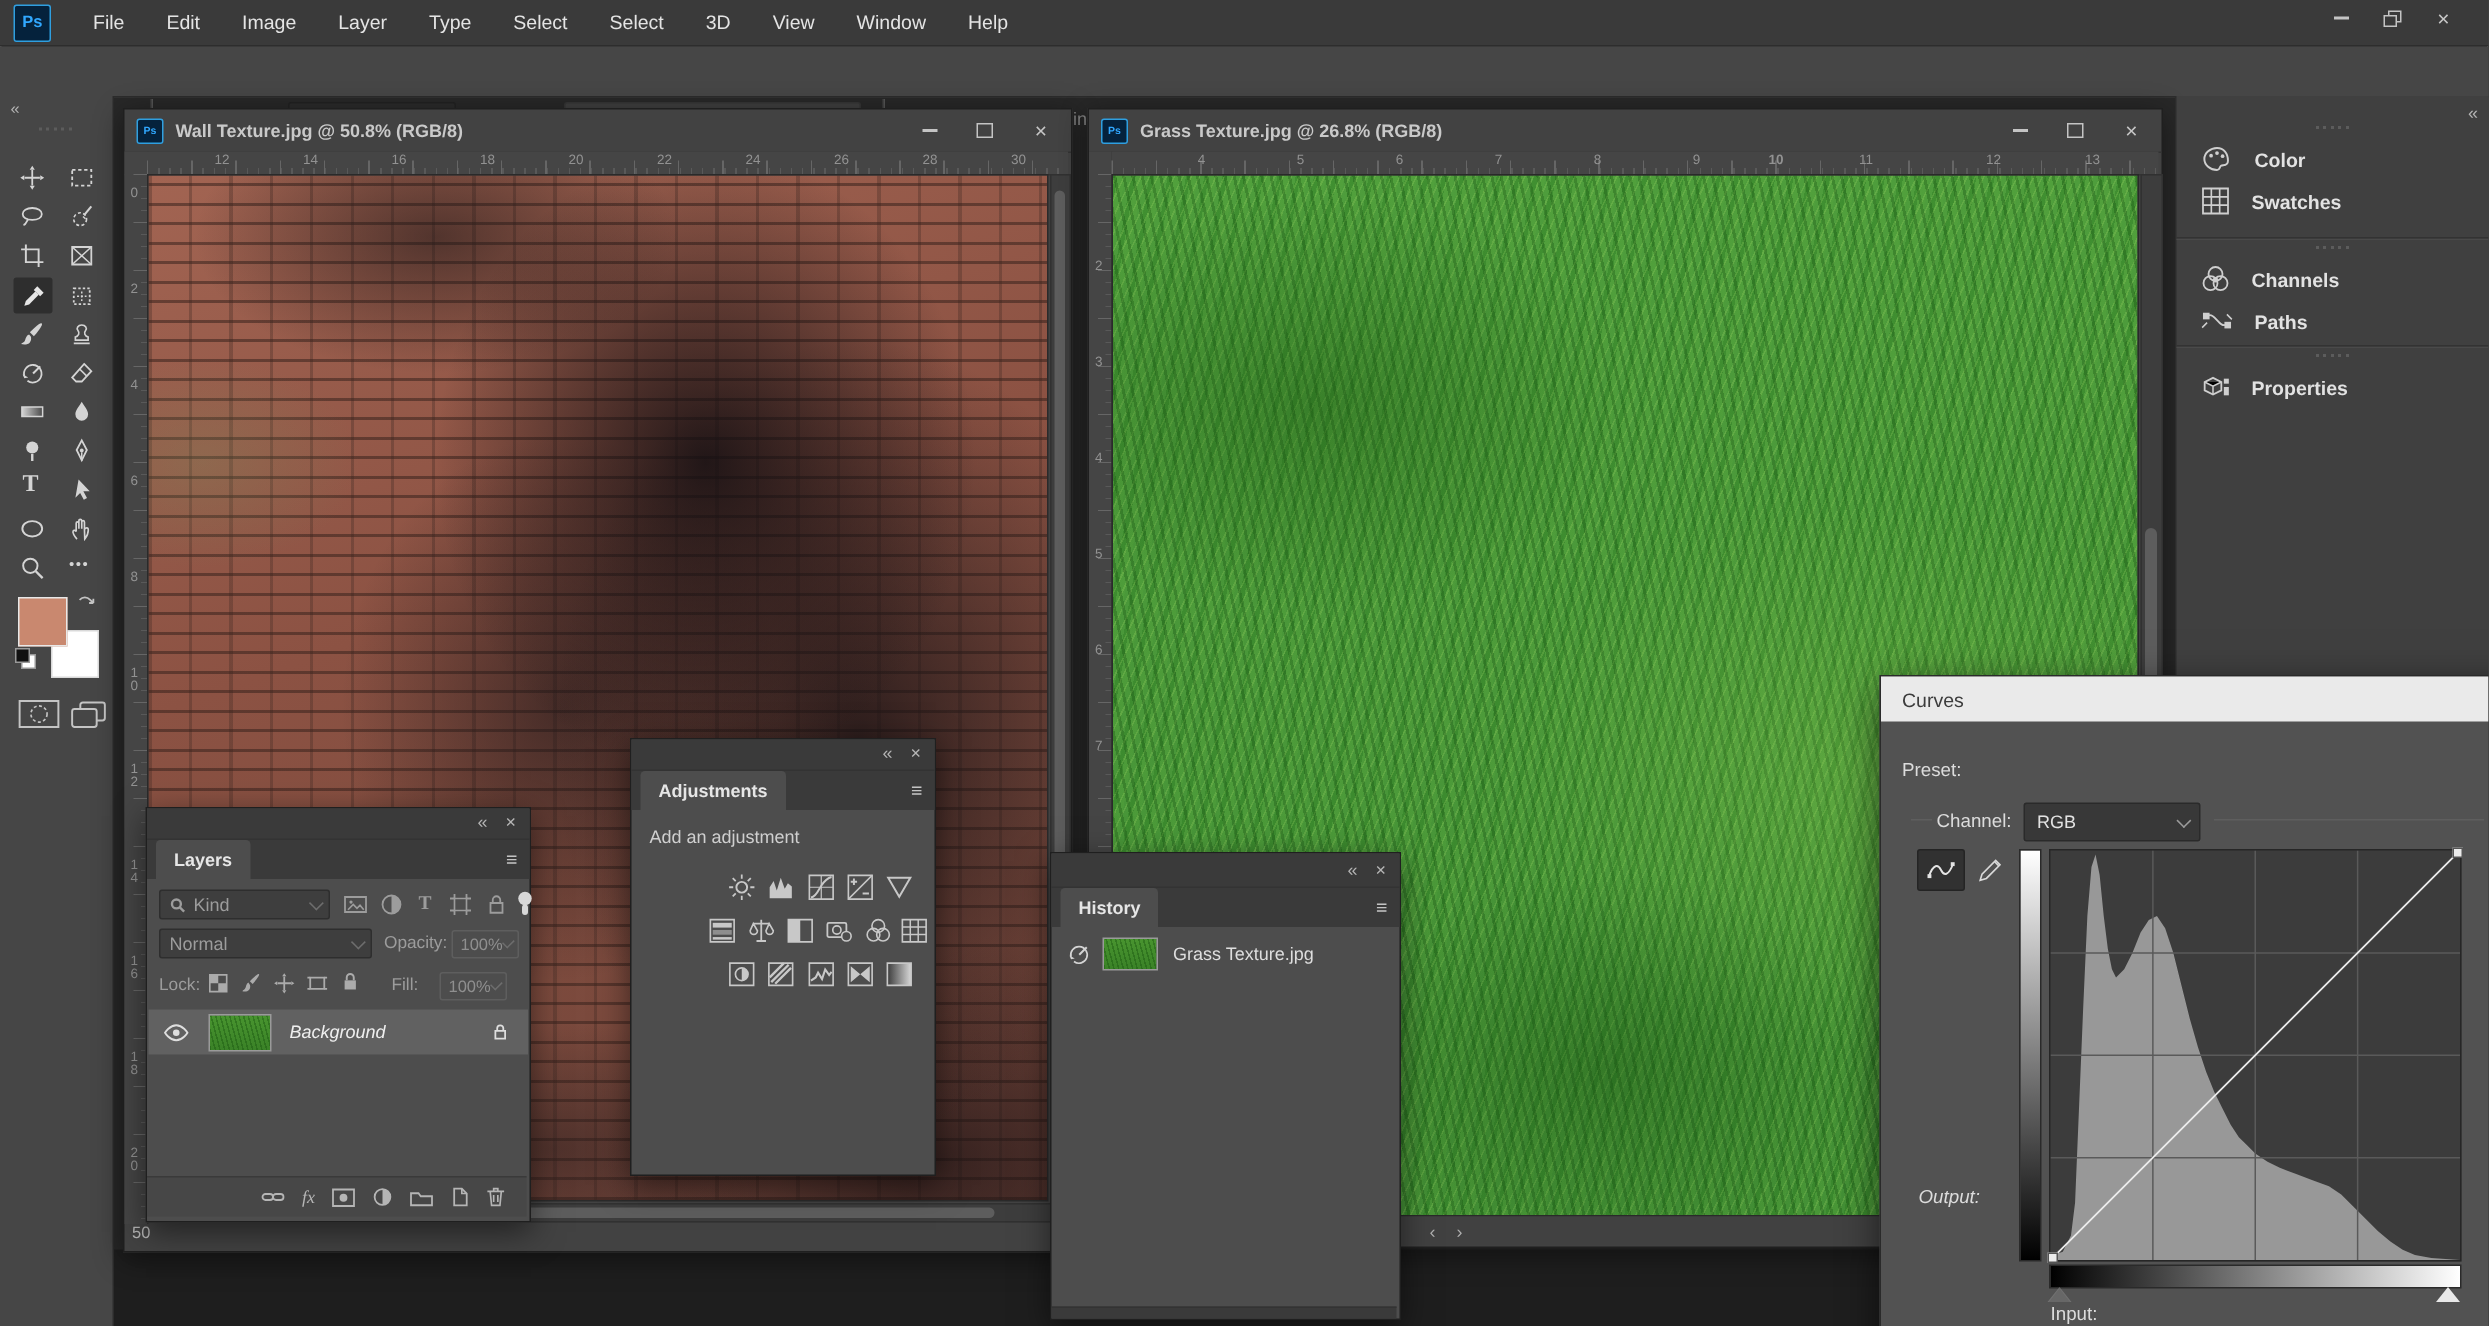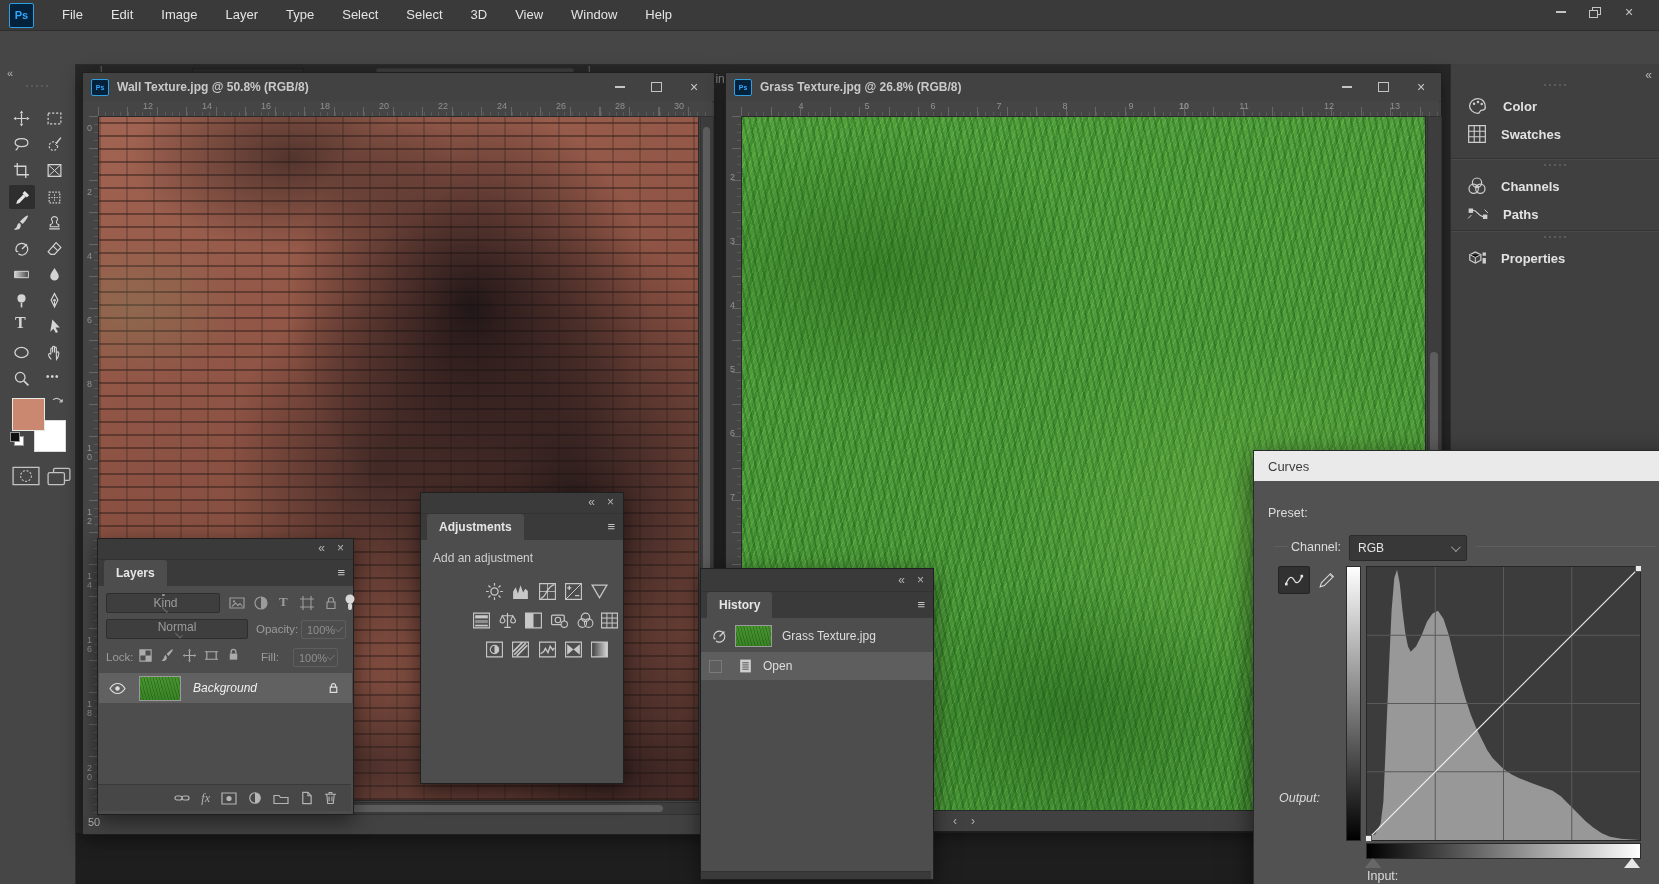--- a/index.html
+++ b/index.html
@@ -80,21 +80,21 @@
   .sthumb{background:#5d5d5d;border-radius:4px;}
   
   .panel{background:#4d4d4d;border:1px solid #1f1f1f;box-shadow:0 6px 20px rgba(0,0,0,.5);}
   .phead{height:20px;background:#3a3a3a;border-bottom:1px solid #333;position:relative;}
   .phead .hctl{position:absolute;top:2px;color:#b5b5b5;font-size:12px;line-height:14px;}
   .ptabs{height:26px;background:#3a3a3a;position:relative;}
   .ptab{position:absolute;left:6px;top:0;height:26px;padding:0 12px;background:#4d4d4d;display:flex;align-items:center;
         font-size:12px;font-weight:600;color:#e6e6e6;border-radius:3px 3px 0 0;}
   .pmenu{position:absolute;right:8px;top:6px;color:#c3c3c3;font-size:13px;line-height:13px;}
   .grip{background-image:repeating-linear-gradient(90deg,#5c5c5c 0 2px,transparent 2px 5px);height:2px;width:23px;}
-  .fieldbox{display:flex;align-items:center;background:#3e3e3e;border:1px solid #2e2e2e;border-radius:2px;height:20px;box-sizing:border-box;padding:0 6px;color:#9c9c9c;font-size:12px;flex-direction:column;}
+  .fieldbox{display:flex;align-items:center;background:#3e3e3e;border:1px solid #2e2e2e;border-radius:2px;height:20px;box-sizing:border-box;padding:0 6px;color:#9c9c9c;font-size:12px;}
   .valbox{display:flex;align-items:center;justify-content:space-between;border:1px solid #5e5e5e;border-radius:2px;height:19px;box-sizing:border-box;padding:0 5px;color:#8f8f8f;font-size:11px;}
   .rowlabel{font-size:11.5px;color:#9c9c9c;}
   
   #curves{left:1253px;top:450px;width:520px;height:520px;background:#525252;border:1px solid #2a2a2a;box-shadow:0 8px 26px rgba(0,0,0,.6);}
   #curves .cap{height:30px;background:#eaeaea;display:flex;align-items:center;}
   #curves .cap .t{color:#3c3c3c;font-size:13px;margin-left:14px;}
   .clabel{color:#dcdcdc;font-size:12.5px;}
   #cgrid{background:#3c3c3c;border:1px solid #262626;}
   .handle{width:5px;height:5px;background:#ececec;border:1px solid #555;position:absolute;}
   .toolbtn{width:30px;height:26px;background:#313131;border:1px solid #242424;border-radius:2px;display:flex;align-items:center;justify-content:center;}
@@ -624,28 +624,20 @@
     </div>
     <div class="hrow" style="margin-top:4px;">
       <svg class="i" style="margin-left:10px;" width="16" height="16" viewBox="0 0 16 16">
           <path d="M3 10a5.5 5.5 0 1 1 2 3" stroke="#d4d4d4" stroke-width="1.1" fill="none"></path>
           <path d="M2 9l1 2.5L5.5 11z" fill="#d4d4d4"></path>
           <path d="M8.5 8.5L13.5 3.5" stroke="#d4d4d4" stroke-width="1.3"></path>
         </svg>
       <div class="grass-thumb" style="margin-left:8px;width:35px;height:20px;"></div>
       <span class="lbl">Grass Texture.jpg</span>
     </div>
-    <div class="hrow" style="background:#5e5e5e;margin-top:2px;">
-      <div class="cbox" style="margin-left:8px;border-color:#7a7a7a;"></div>
-      <svg class="i" style="margin-left:16px;" width="15" height="16" viewBox="0 0 14 15">
-          <rect x="2" y="1.5" width="10" height="12" fill="#cfcfcf"></rect>
-          <path d="M4 4.5h6M4 6.5h6M4 8.5h6M4 10.5h6" stroke="#555" stroke-width="1"></path>
-        </svg>
-      <span class="lbl">Open</span>
-    </div>
     <div class="abs" style="left:0;bottom:0;width:230px;height:7px;background:#3a3a3a;border-top:1px solid #333;"></div>
   </div>
 
   <div id="dock" class="abs">
     <span class="abs" style="right:8px;top:4px;color:#b5b5b5;font-size:12px;">«</span>
     <div class="grip abs" style="left:93px;top:20px;"></div>
     <div class="dock-item" style="top:28px;">
       <svg class="i" width="22" height="18" viewBox="0 0 18 16">
           <path d="M9 1.5C5 1.5 1.5 4.5 1.5 8S5 14.5 9 14.5c1.8 0 1.3-1.7 2.4-2.5 1-.7 4.1.4 4.1-3C15.5 4.5 13 1.5 9 1.5z" stroke="#cfcfcf" stroke-width="1.3" fill="none"></path>
           <circle cx="5.5" cy="6" r="1.1" fill="#cfcfcf"></circle>

